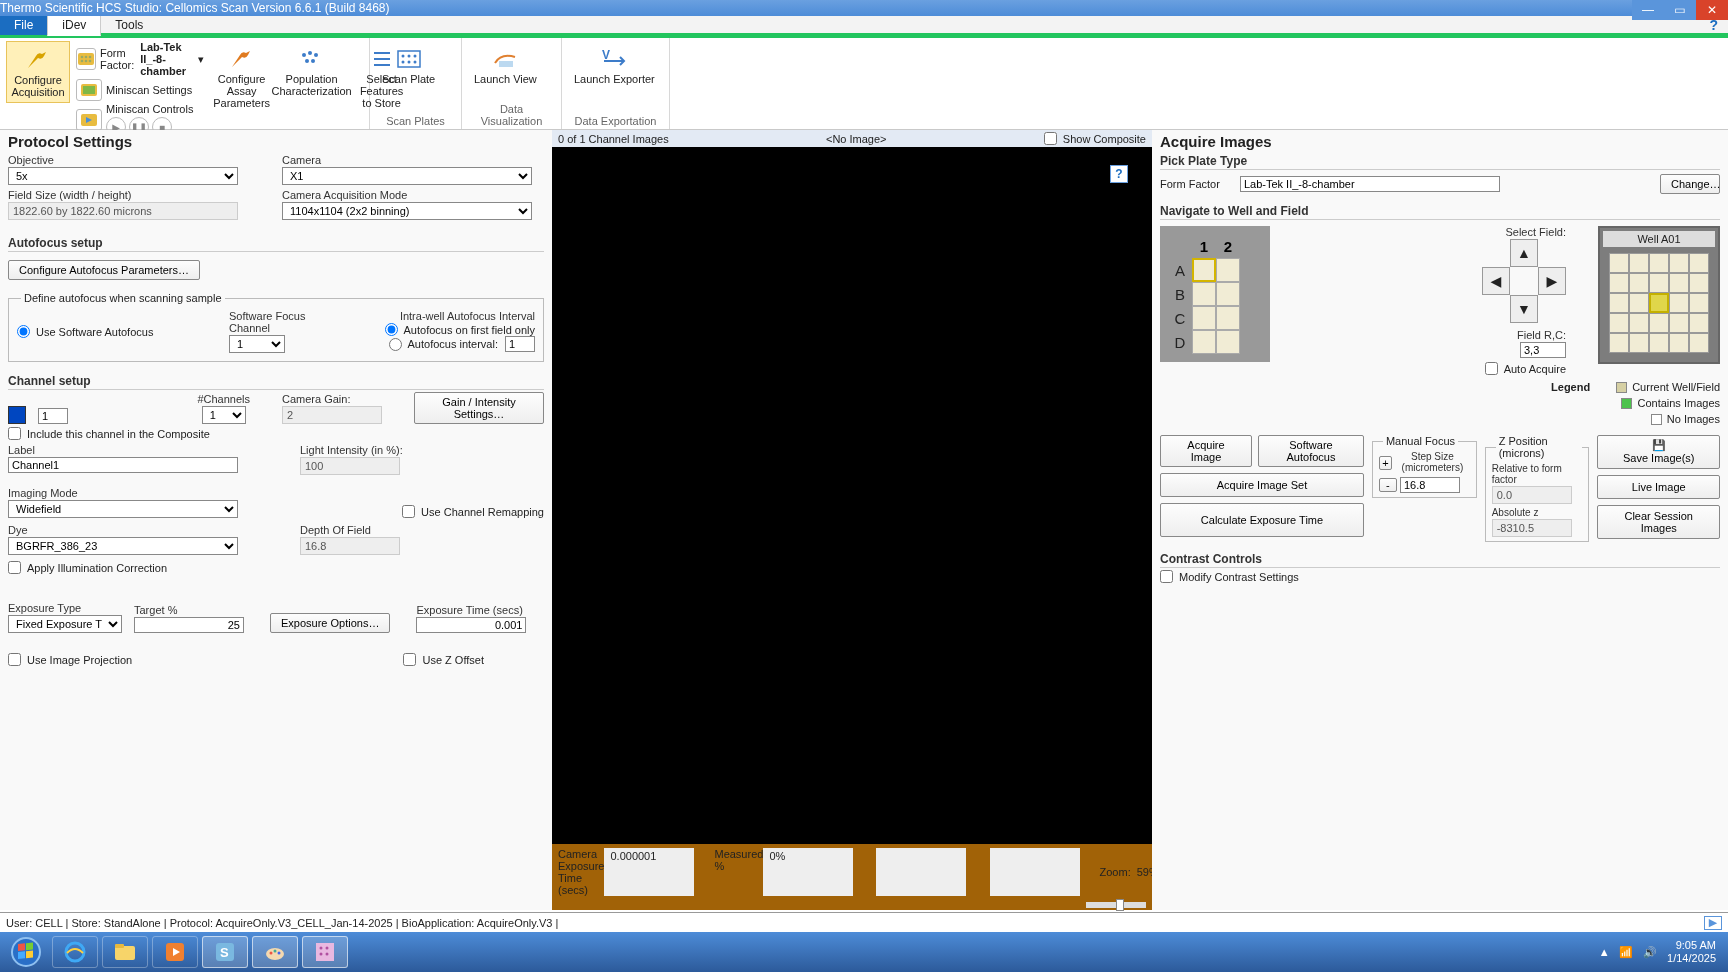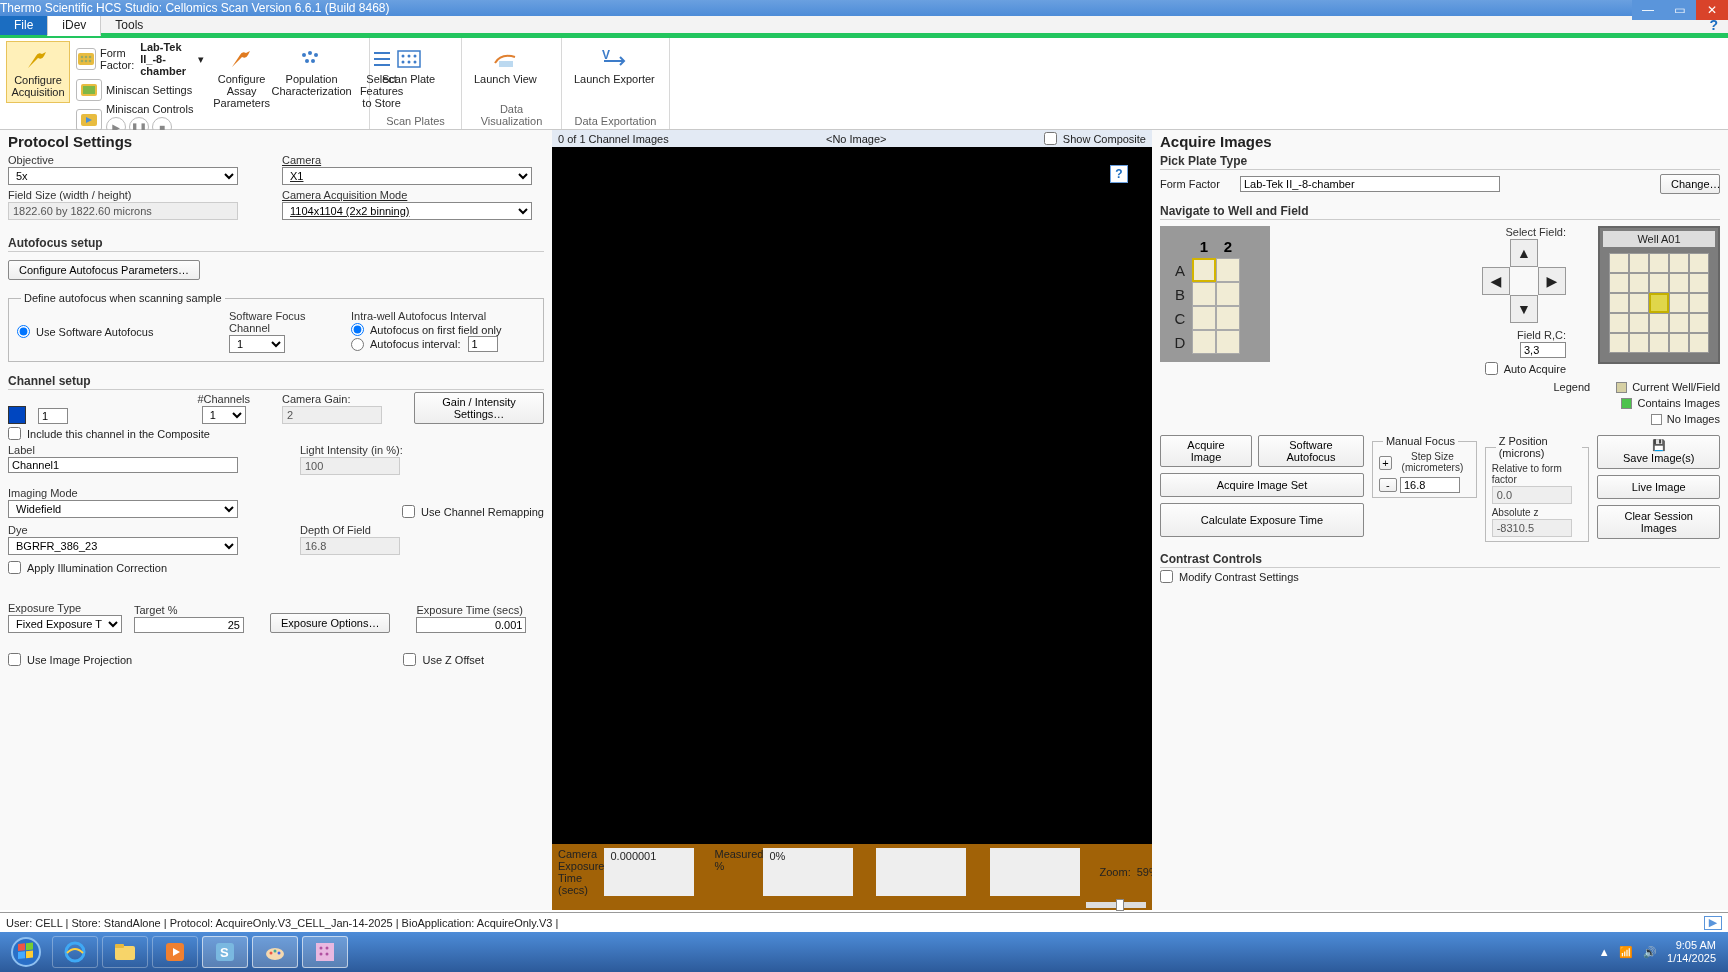--- a/index.html
+++ b/index.html
@@ -261,21 +261,21 @@
 
   <div class="leftpanel">
     <h3 class="panelhead">Protocol Settings</h3>
     <div class="row">
       <div class="col" style="flex:1;">
         <span class="lbl">Objective</span>
         <select style="width:230px;"><option>5x</option></select>
         <span class="lbl" style="margin-top:4px;">Field Size (width / height)</span>
         <span class="readonly" style="width:230px;">1822.60 by 1822.60 microns</span>
       </div>
-      <div class="col" style="flex:1;text-decoration:underline;">
+      <div class="col" style="flex:1;">
         <span class="lbl">Camera</span>
         <select style="width:250px;"><option>X1</option></select>
         <span class="lbl" style="margin-top:4px;">Camera Acquisition Mode</span>
         <select style="width:250px;"><option>1104x1104 (2x2 binning)</option></select>
       </div>
     </div>
 
     <div class="seclabel" style="margin-top:16px;">Autofocus setup</div>
     <button class="win" style="margin:6px 0;">Configure Autofocus Parameters…</button>
     <fieldset class="fieldset">
@@ -284,21 +284,21 @@
         <div class="col" style="width:200px; justify-content:center;">
           <label class="chk">
               <input type="radio" checked="" style="">
               <span>Use Software Autofocus</span>
             </label>
         </div>
         <div class="col" style="width:110px;">
           <span class="lbl">Software Focus Channel</span>
           <select style="width:56px;"><option>1</option></select>
         </div>
-        <div class="col" style="flex:1;">
+        <div class="col" style="flex:1;align-items:flex-end;">
           <span class="lbl">Intra-well Autofocus Interval</span>
           <label class="chk">
               <input type="radio" checked="" style="">
               <span>Autofocus on first field only</span>
             </label>
           <label class="chk">
               <input type="radio" style="">
               <span>Autofocus interval:</span> 
               <input type="text" style="width: 30px; margin-left: 4px;" value="1">
             </label>
@@ -512,21 +512,21 @@
             <div></div>
               <div></div>
               <div></div>
               <div></div>
               <div></div>
           </div>
         </div>
       </div>
     </div>
     <div class="row" style="justify-content:flex-end; margin-top:6px;">
-      <span style="align-self:flex-start; margin-right:6px;">Legend</span>
+      <span style="align-self:flex-start; margin-right:6px;font-weight:bold;">Legend</span>
       <div class="legend">
         <div class="lrow">
             <span class="lswatch" style="background:#d6d0a4;"></span>
             <span>Current Well/Field</span>
           </div>
         <div class="lrow">
             <span class="lswatch" style="background:#4cc24c;"></span>
             <span>Contains Images</span>
           </div>
         <div class="lrow">

